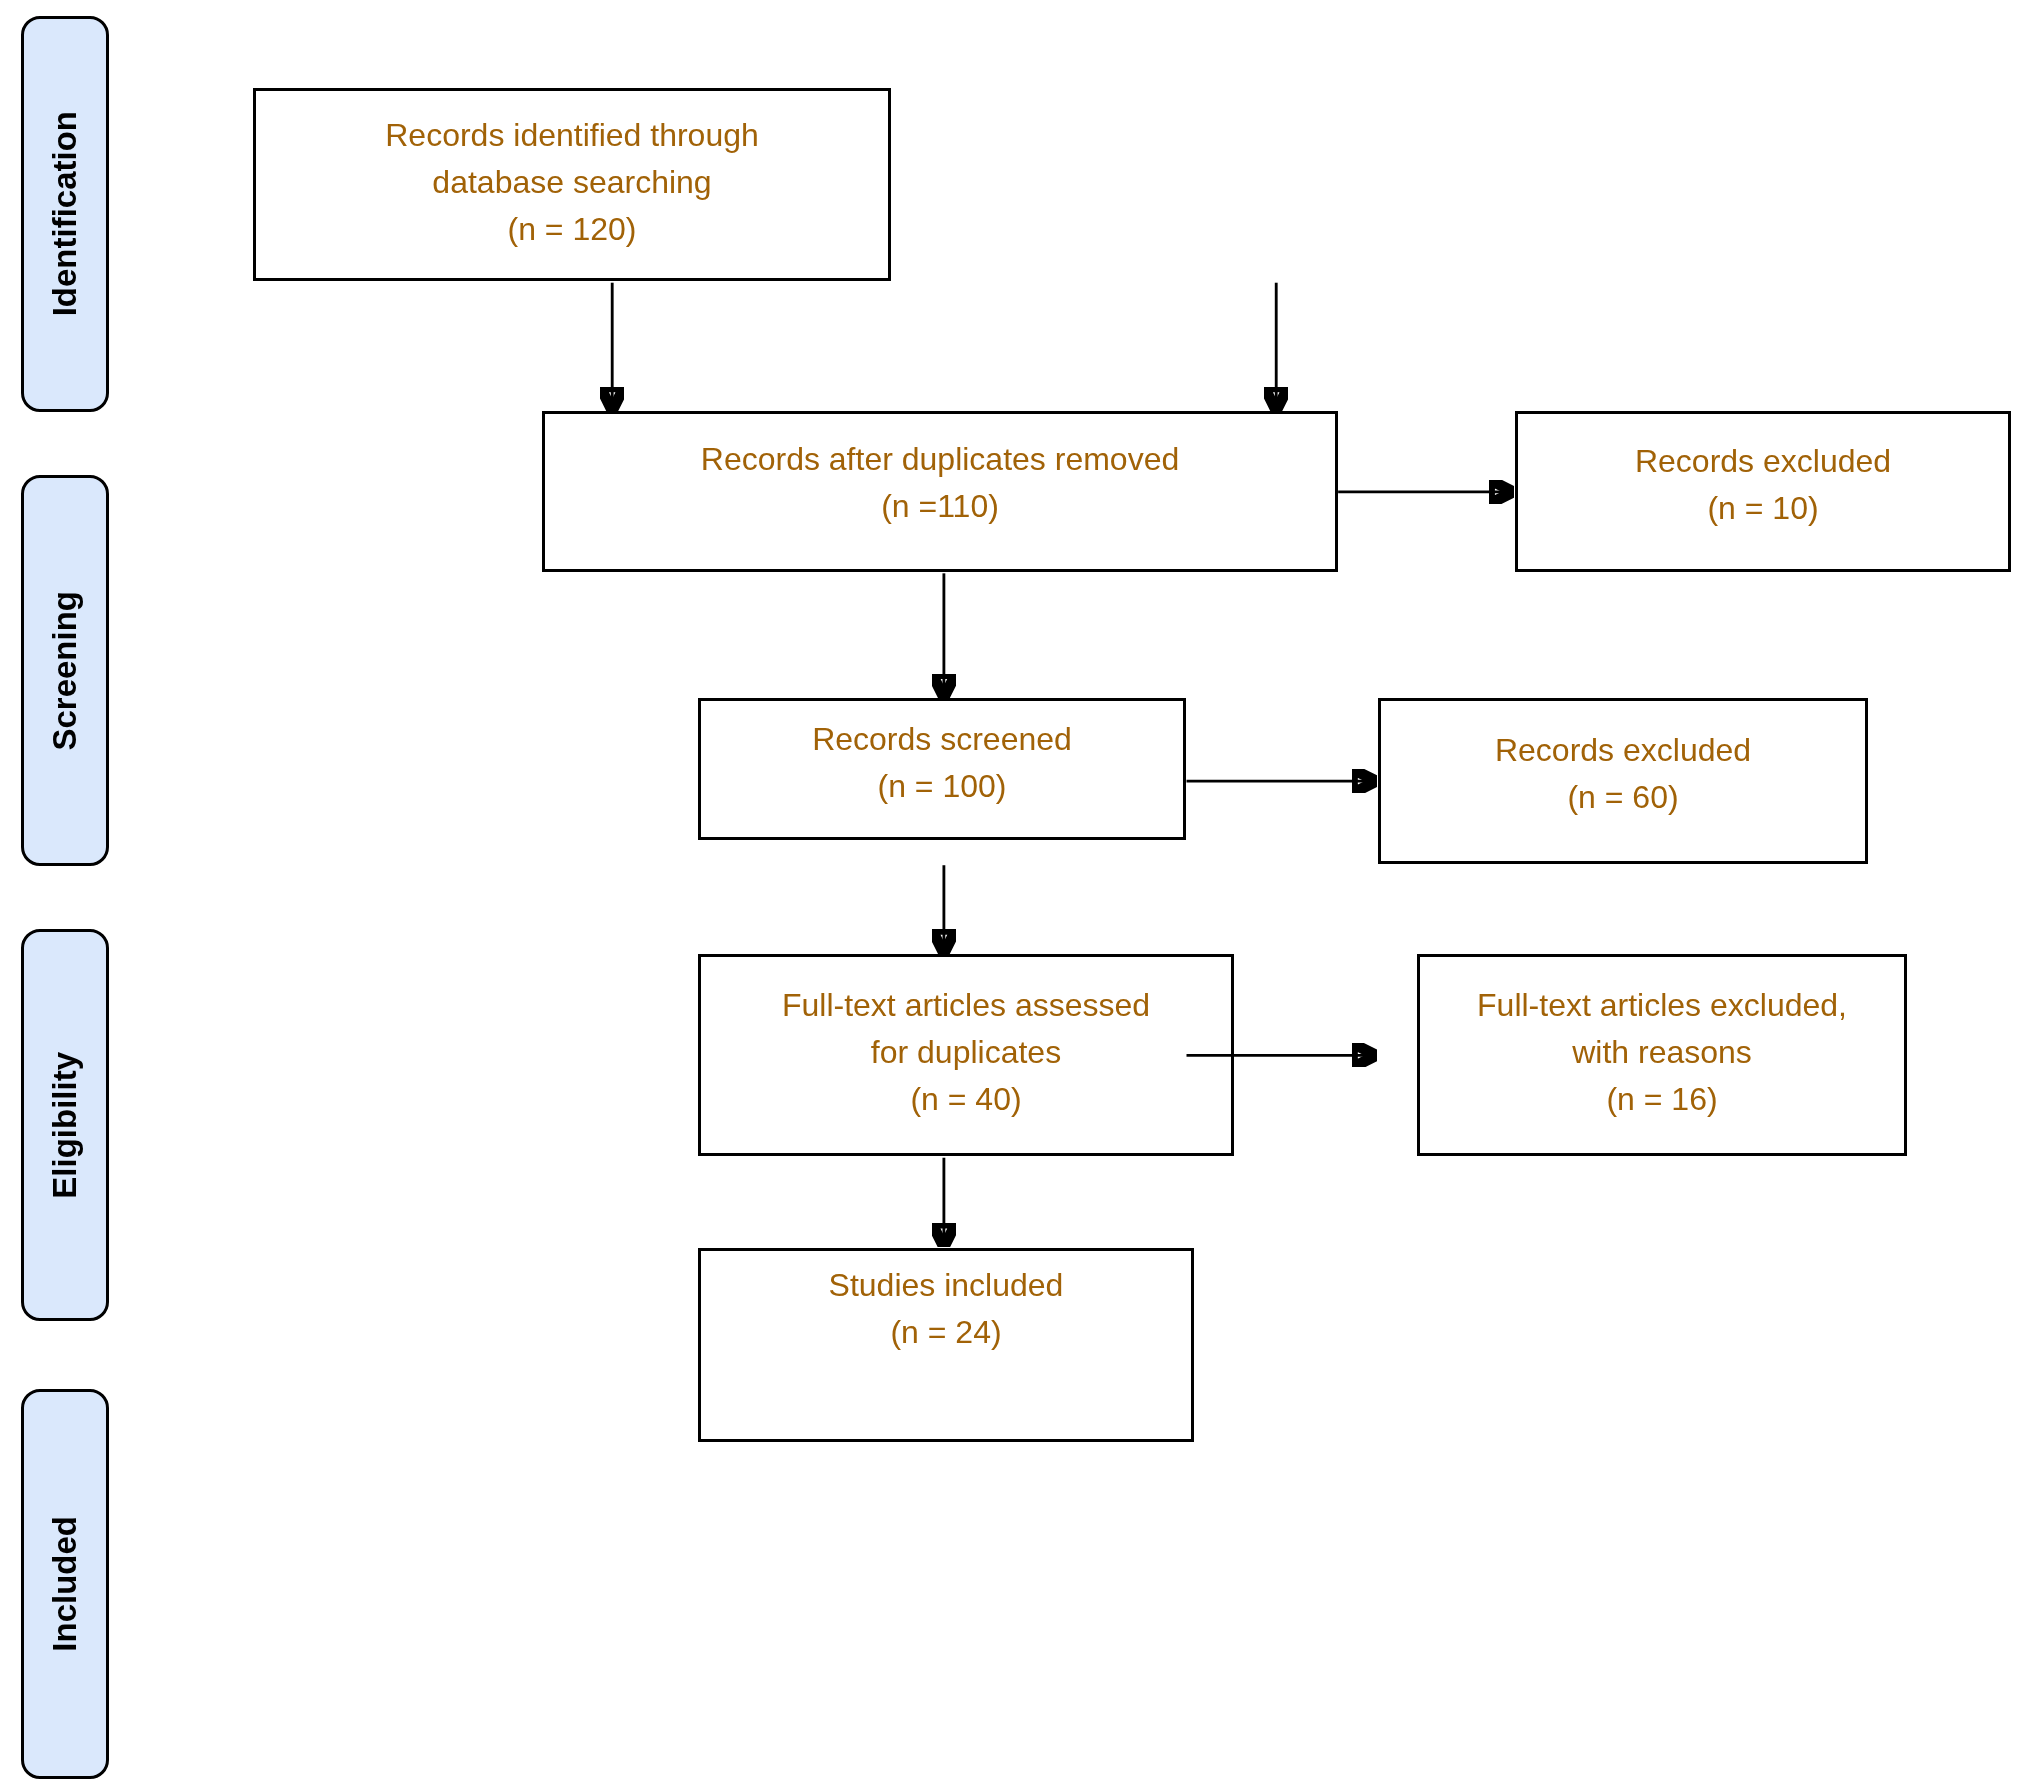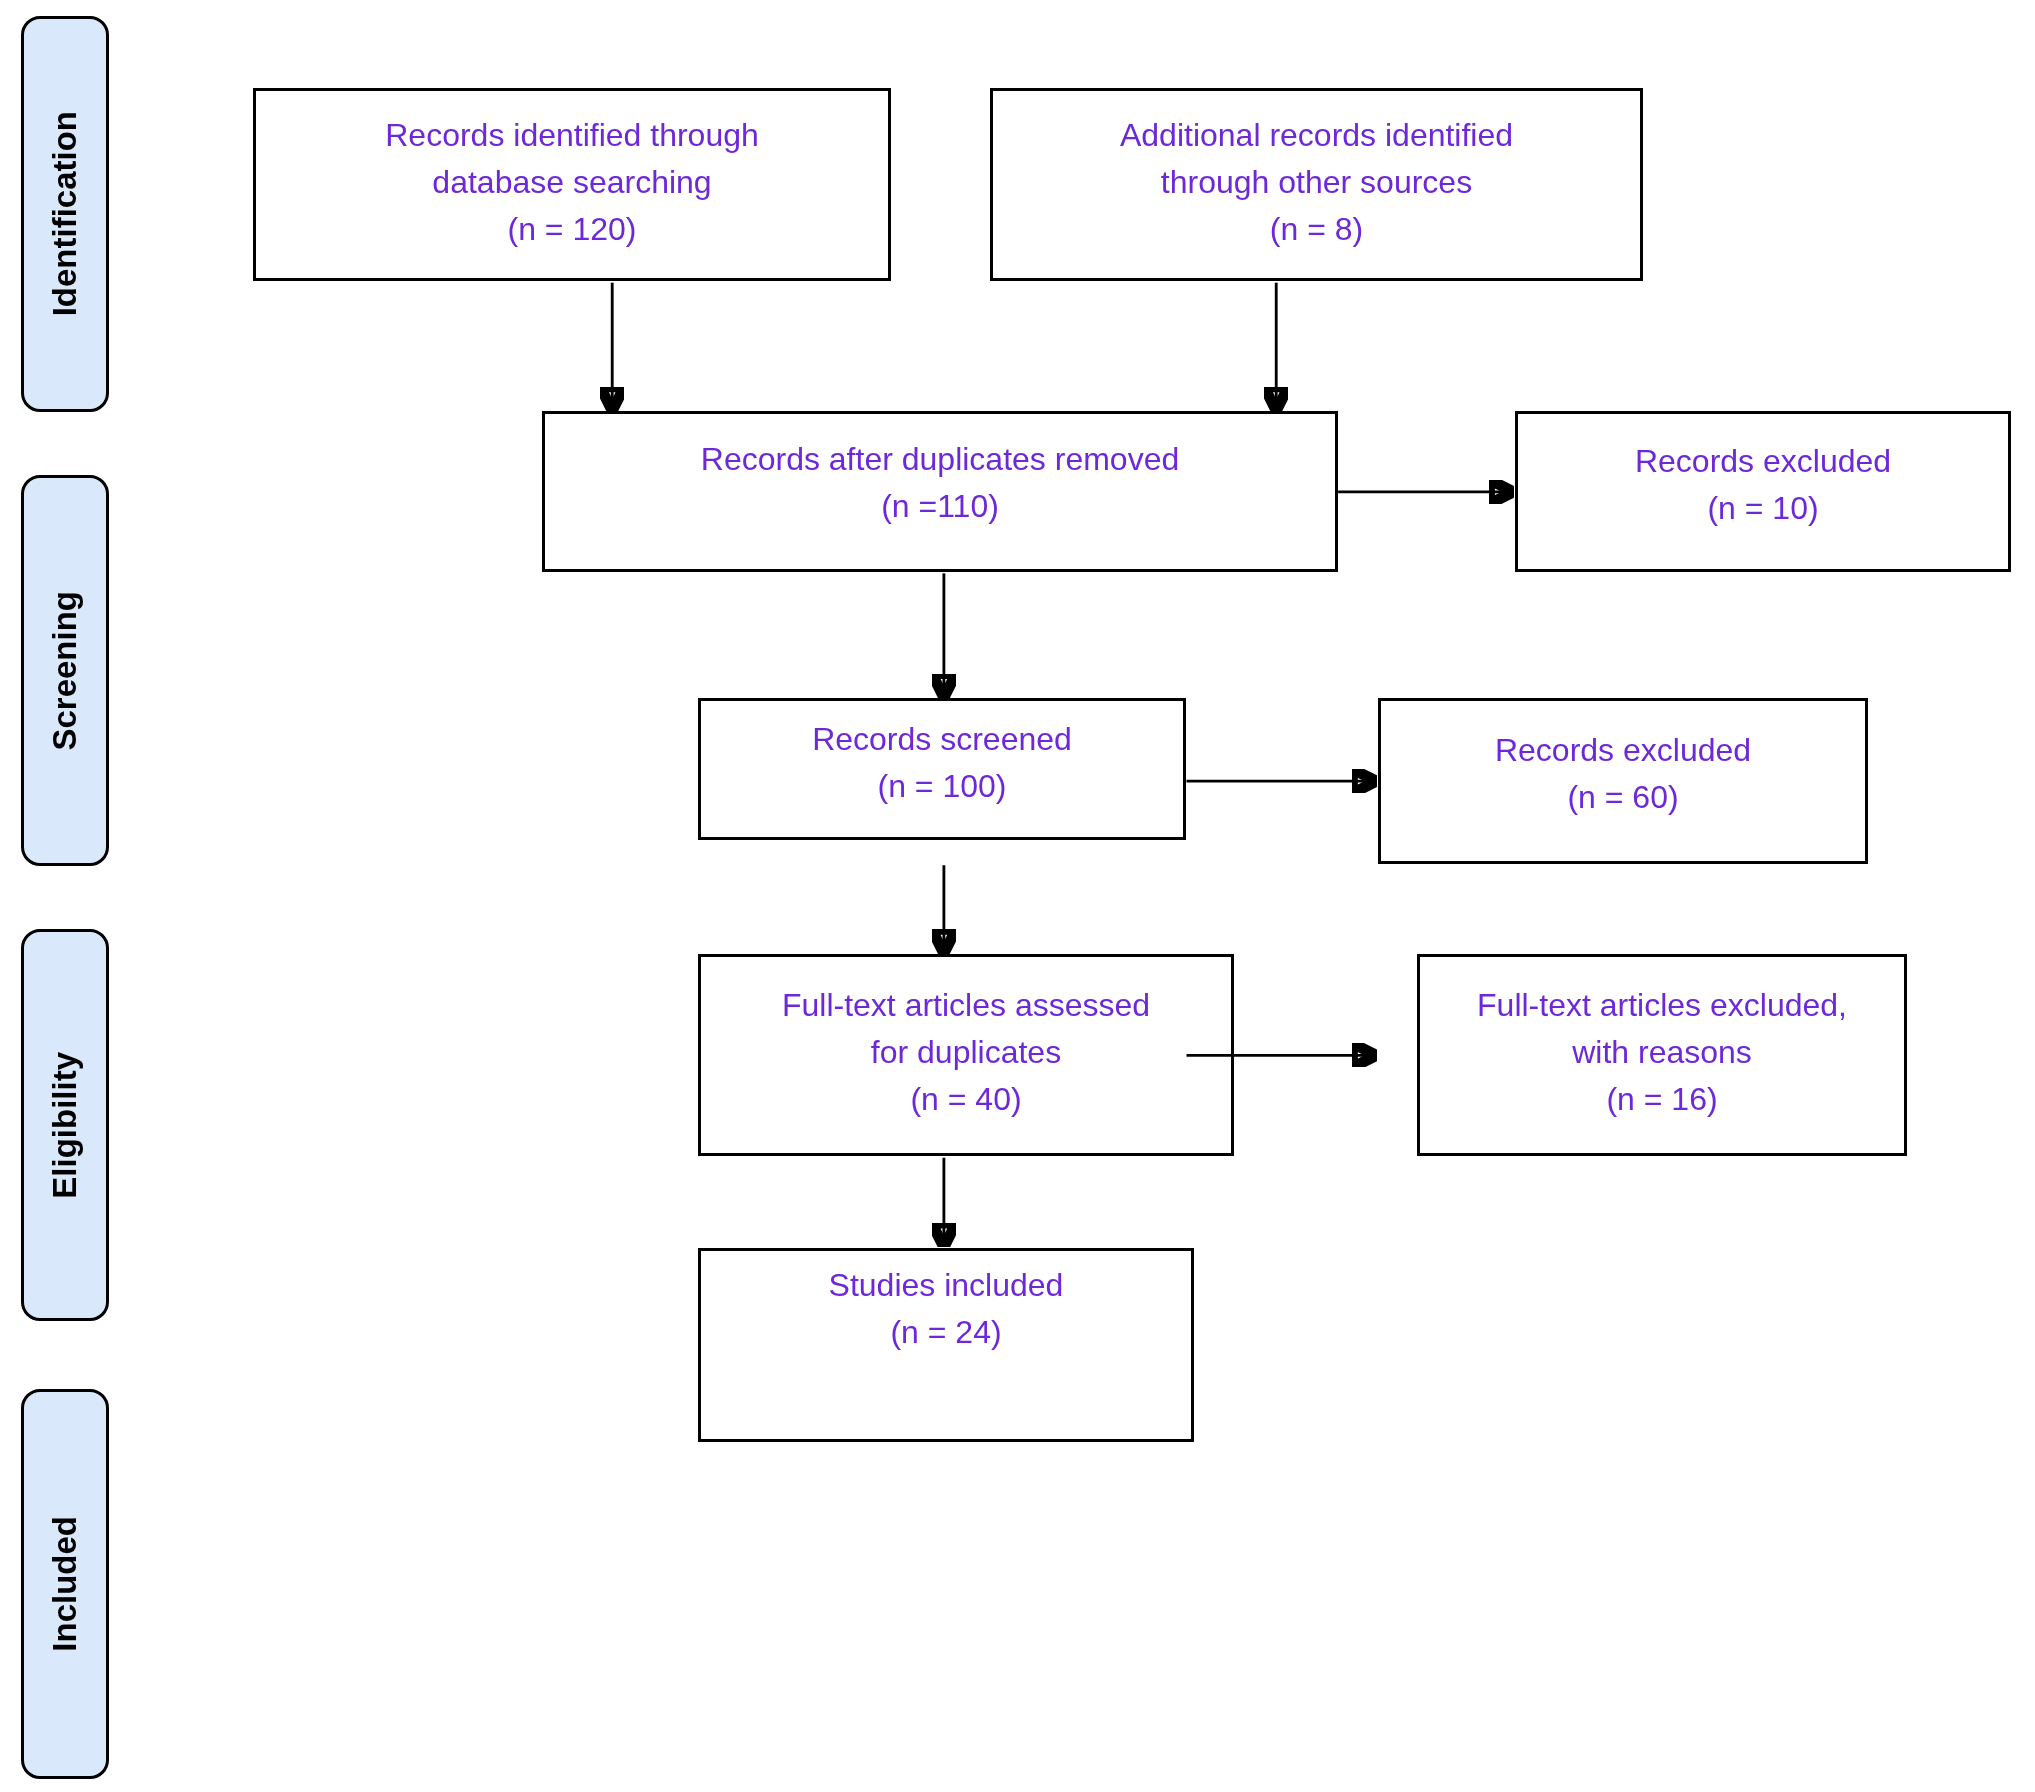--- a/index.html
+++ b/index.html
@@ -40,21 +40,21 @@
     background: #ffffff;
     border: 3.2px solid #000000;
     box-sizing: border-box;
     display: flex;
     flex-direction: column;
     align-items: center;
     justify-content: center;
     text-align: center;
     font-size: 32px;
     line-height: 47px;
-    color: #6d28d9;
+    color: #a16207;
   }
   .fbox span { display: block; white-space: nowrap; }
   #arrows {
     position: absolute;
     left: 0; top: 0;
     width: 2035px;
     height: 1793px;
     pointer-events: none;
   }
   #arrows path {
@@ -80,25 +80,20 @@
   <div class="stage" style="top:1389px; height:390px;">
     <span>Included</span>
   </div>
 
   <div class="fbox" style="left:253px; top:88px; width:638px; height:193px; padding-bottom:5px;">
     <span>Records identified through</span>
     <span>database searching</span>
     <span>(n = 120)</span>
   </div>
 
-  <div class="fbox" style="left:990px; top:88px; width:653px; height:193px; padding-bottom:5px;">
-    <span>Additional records identified</span>
-    <span>through other sources</span>
-    <span>(n = 8)</span>
-  </div>
 
   <div class="fbox" style="left:542px; top:411px; width:796px; height:161px; padding-bottom:17.7px;">
     <span>Records after duplicates removed</span>
     <span>(n =110)</span>
   </div>
 
   <div class="fbox" style="left:1515px; top:411px; width:496px; height:161px; padding-bottom:12.6px;">
     <span>Records excluded</span>
     <span>(n = 10)</span>
   </div>

